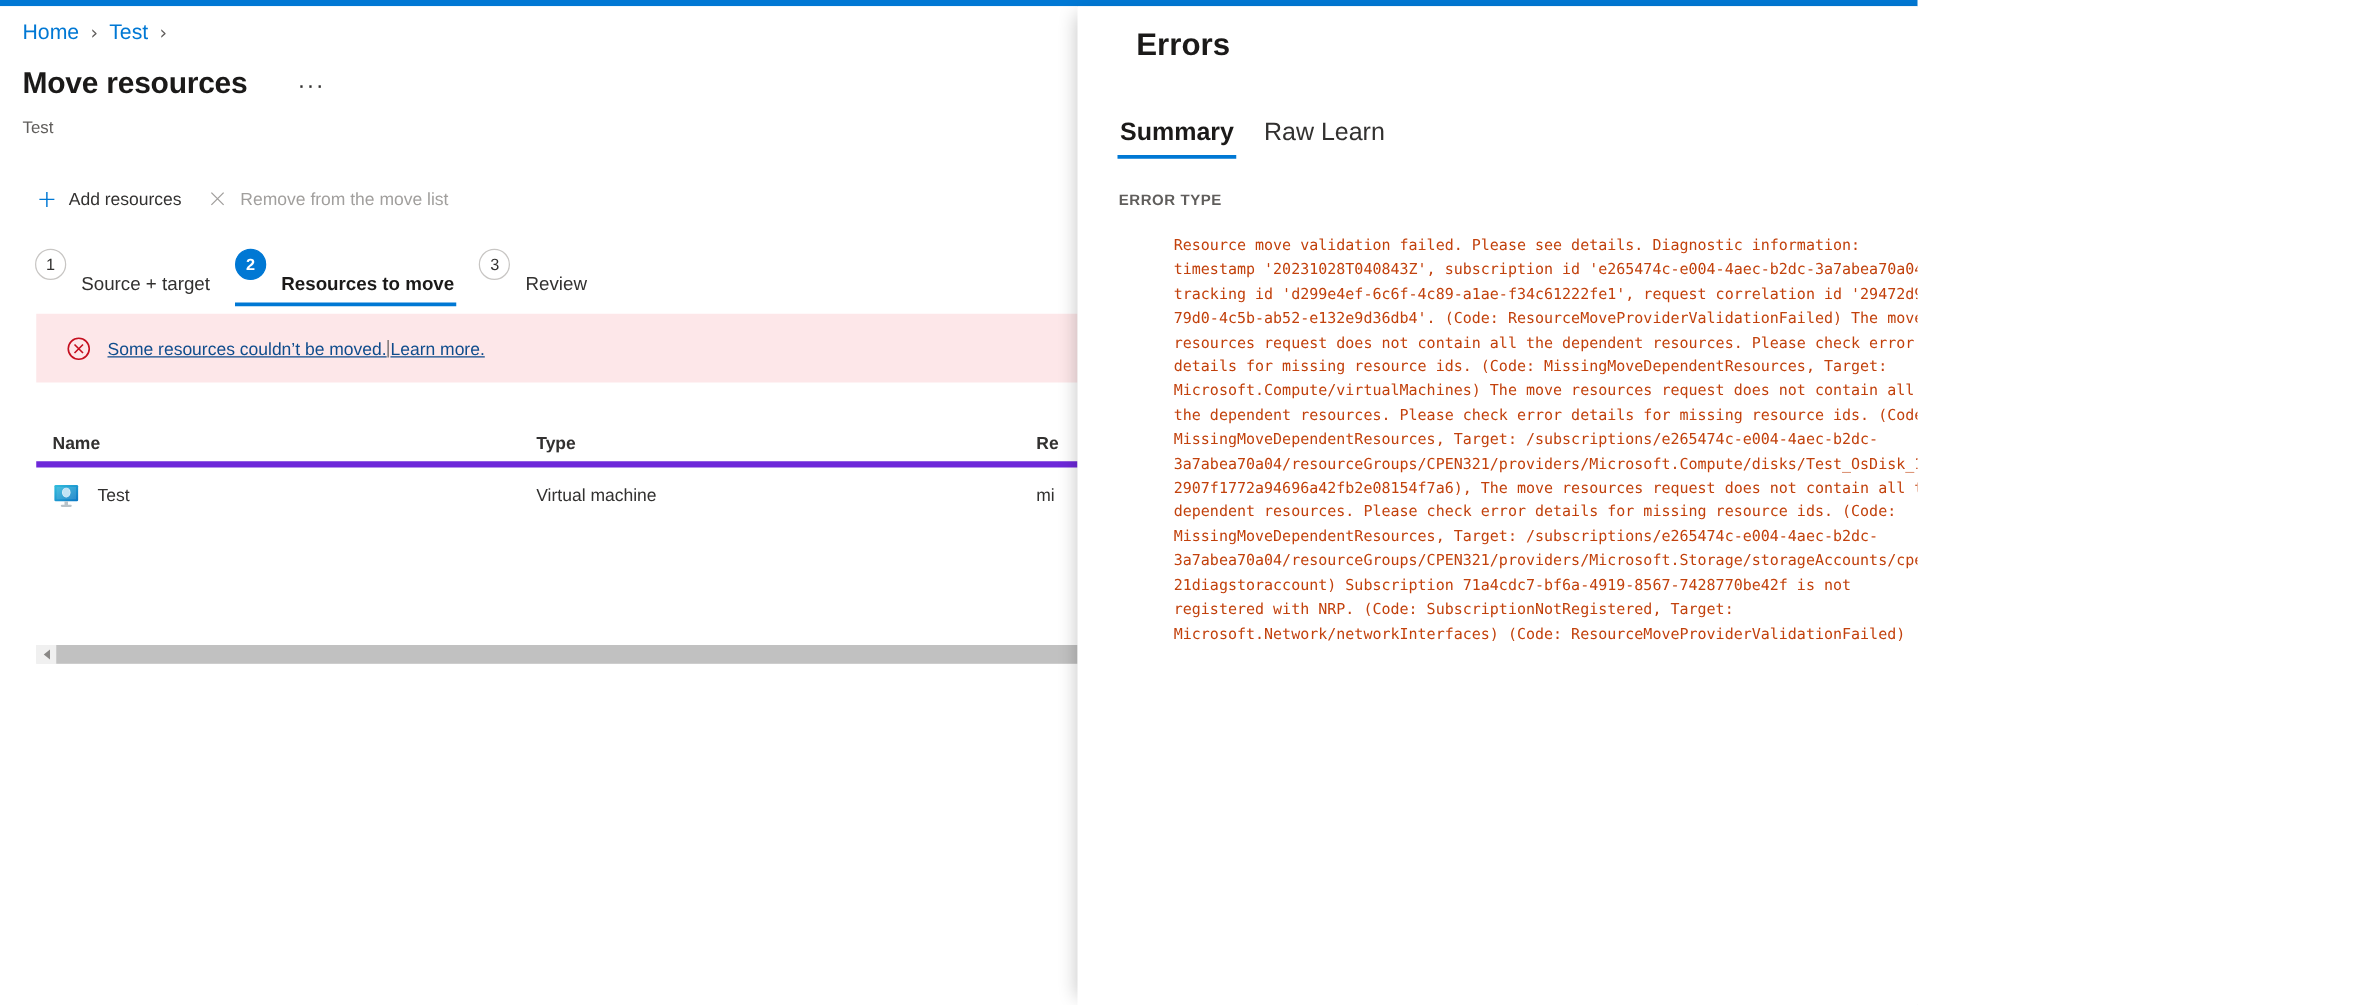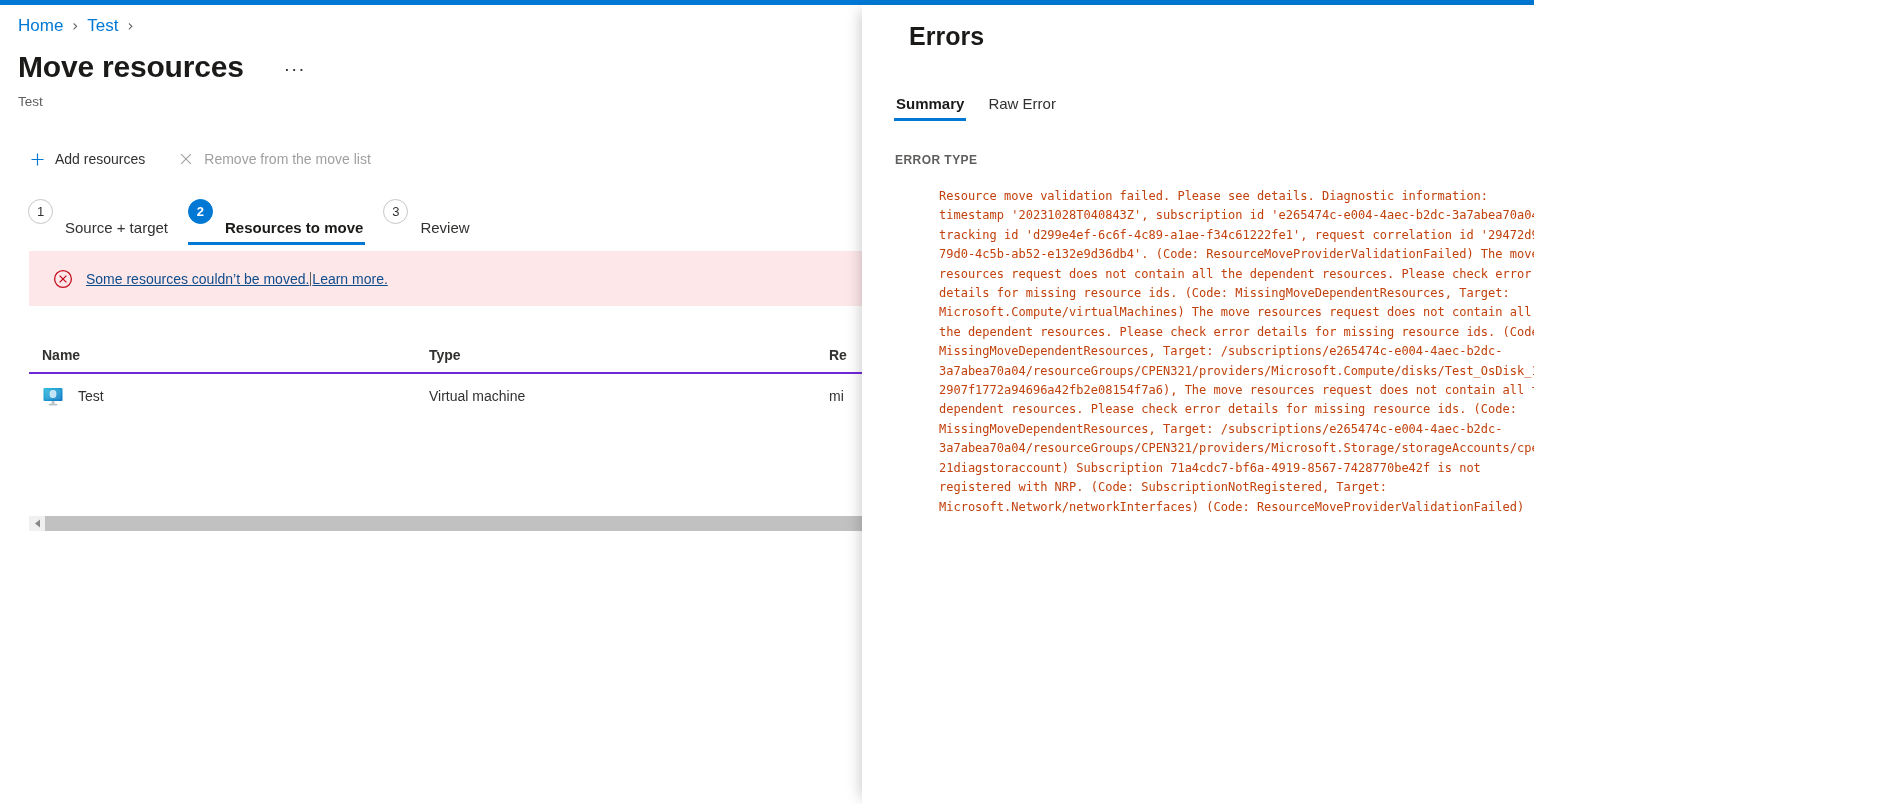--- a/index.html
+++ b/index.html
@@ -41,37 +41,37 @@
   .crumb-sep {
     color: #605e5c; margin: 0 9px; font-size: 15px;
     font-family: "DejaVu Sans", sans-serif;
   }
 
   .page-title-row {
     position: absolute; top: 43px; left: 18px;
     display: flex; align-items: flex-start;
   }
   .page-title {
-    font-size: 30px; font-weight: 600; color: #1b1a19;
+    font-size: 24px; font-weight: 600; color: #1b1a19;
     line-height: 38px; letter-spacing: -0.2px;
   }
   .ellipsis-btn {
     margin-left: 40px; margin-top: 14px;
     font-size: 19px; color: #323130; cursor: pointer;
     letter-spacing: 1px; line-height: 14px;
   }
   .page-subtitle {
     position: absolute; top: 88px; left: 18px;
     font-size: 13.5px; color: #605e5c; line-height: 18px;
   }
 
   
   .command-bar {
     position: absolute; top: 139px; left: 18px;
-    display: flex; align-items: center; gap: 12px;
+    display: flex; align-items: center; gap: 0;
   }
   .cmd-btn {
     display: flex; align-items: center;
     height: 30px; padding: 0 10px;
     font-size: 14px; color: #323130;
     cursor: pointer; background: transparent; border: none;
     font-family: "Liberation Sans", sans-serif;
     white-space: nowrap;
   }
   .cmd-btn.disabled { color: #a19f9d; cursor: default; }
@@ -129,21 +129,21 @@
   }
 
   
   .res-table {
     position: absolute; top: 333px; left: 29px;
     width: 1200px;
   }
   .tbl-head {
     display: flex; align-items: center;
     height: 36px;
-    border-bottom: 2px solid #6d28d9;
+    border-bottom: 5px solid #6d28d9;
   }
   .th {
     font-size: 14px; font-weight: 600; color: #323130;
     white-space: nowrap; overflow: hidden;
   }
   .col-name { width: 400px; padding-left: 13px; }
   .col-type { width: 400px; }
   .col-res  { width: 400px; }
 
   .tbl-row {
@@ -193,21 +193,21 @@
     width: 32px; height: 32px;
     display: flex; align-items: center; justify-content: center;
     cursor: pointer; color: #323130;
   }
 
   .panel-tabs {
     position: absolute; top: 90px; left: 25px;
     display: flex; align-items: flex-end;
   }
   .ptab {
-    font-size: 15px; color: #323130;
+    font-size: 20px; color: #323130;
     padding: 0 9px 9px 9px;
     margin-right: 6px;
     cursor: pointer; position: relative;
     white-space: nowrap;
   }
   .ptab.active { font-weight: 600; color: #1b1a19; }
   .ptab.active::after {
     content: ""; position: absolute; left: 7px; right: 7px; bottom: 0;
     height: 3px; background: #0078d4;
   }
@@ -374,21 +374,21 @@
       <svg width="17" height="17" viewBox="0 0 16 16" aria-hidden="true">
         <path d="M1.6 1.6l12.8 12.8M14.4 1.6L1.6 14.4" stroke="currentColor" stroke-width="1.15" fill="none"></path>
       </svg>
     </div>
 
     <div class="panel-tabs">
       <div class="ptab active">
         <span>Summary</span>
       </div>
       <div class="ptab">
-        <span>Raw Error</span>
+        <span>Raw Learn</span>
       </div>
     </div>
 
     <div class="error-type-label">ERROR TYPE</div>
 
     <div class="copy-btn">
       <svg width="17" height="17" viewBox="0 0 18 18" aria-hidden="true">
         <path d="M3.2 2.2h7v2.4M3.2 2.2v9.4h2.6" fill="none" stroke="#fff" stroke-width="1.15"></path>
         <path d="M6.4 5.2h5.1l3 3v7.4h-8.1z" fill="none" stroke="#fff" stroke-width="1.15"></path>
         <path d="M11.5 5.2v3h3" fill="none" stroke="#fff" stroke-width="1.15"></path>

